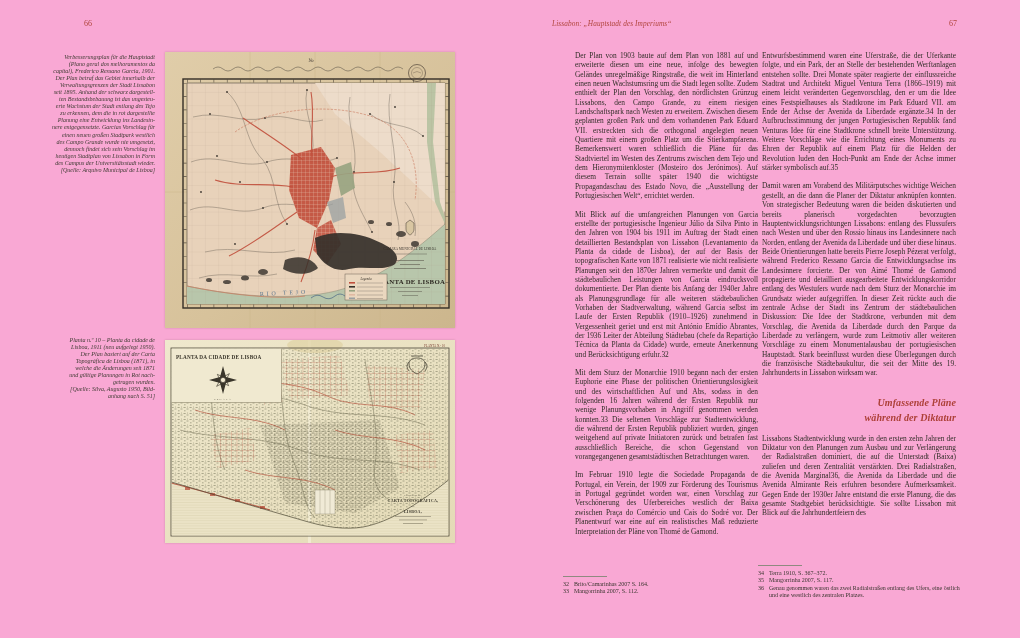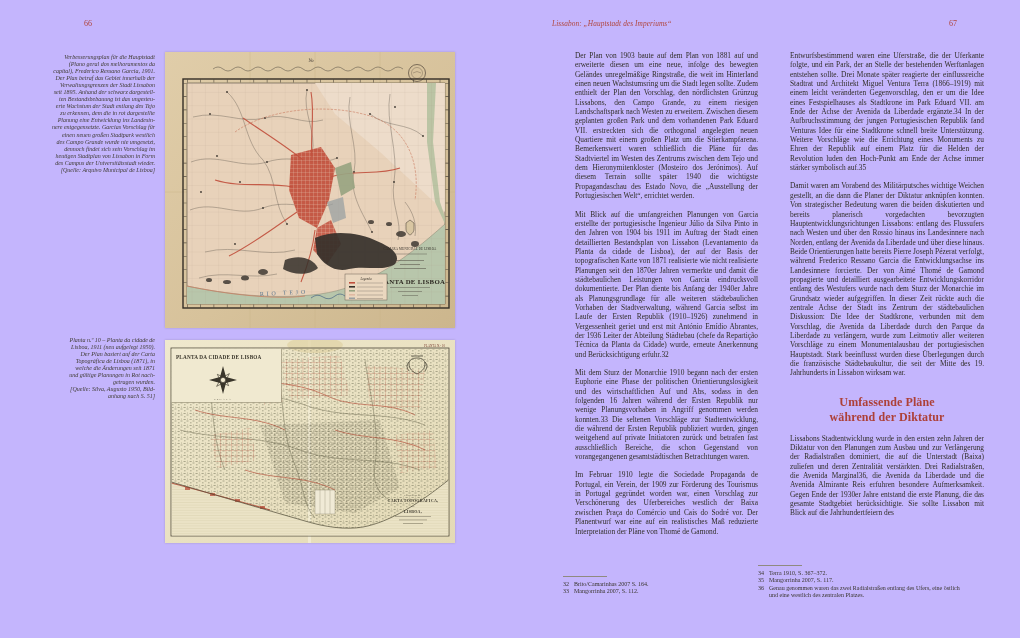--- a/index.html
+++ b/index.html
@@ -1,18 +1,18 @@
 <!DOCTYPE html>
 <html><head>
 <meta charset="utf-8">
 <style>
   html,body { margin:0; padding:0; background:#ffffff; }
   .spread {
     position:relative; width:1020px; height:638px;
-    background:#c4b5fd; overflow:hidden;
+    background:#f9a8d4; overflow:hidden;
     font-family:"Liberation Serif", serif;
     color:#312e28;
   }
   .folio { position:absolute; top:19px; font-size:8px; color:#b0453c; }
   .folio-left  { left:84px; }
   .folio-right { right:63px; }
   .running-head {
     position:absolute; left:535px; top:19px;
     font-size:7.3px; font-style:italic; color:#b0453c; letter-spacing:.1px;margin-left:17px;
   }
@@ -25,26 +25,26 @@
   #caption1 { top:54px; }
   #caption2 { top:337px; }
   .map-fig { position:absolute; margin:0; box-shadow:0 0 2px rgba(80,70,50,.25); line-height:0; }
   #map1 { left:165px; top:52px;  width:290px; height:276px; }
   #map2 { left:165px; top:340px; width:290px; height:203px; }
   .col {
     position:absolute; top:51px;
     font-size:7.4px; line-height:9.35px; text-align:justify;margin-left:12px;
   }
   #col1 { left:563px; width:183px; }
-  #col2 { left:778px; width:194px; }
+  #col2 { left:750px; width:194px; }
   .col p { margin:0 0 9px 0; }
   .section-heading {
     margin:17px 0 9px 0;
-    font-size:12px; line-height:15px; font-weight:bold;
-    color:#ad4038; white-space:pre-line; text-align:center; letter-spacing:.1px;
+    font-size:10px; line-height:15px; font-weight:bold;
+    color:#ad4038; white-space:pre-line; text-align:right; letter-spacing:.1px;font-style:italic;
   }
   .footnotes { position:absolute; font-size:6px; line-height:7.6px; color:#3a362f; }
   #fn-col1 { left:563px; top:576px; width:183px; }
   #fn-col2 { left:758px; top:565px; width:202px; }
   .fn-rule { width:44px; border-top:1px solid #8f8a80; margin-bottom:3.5px; }
   .fn-item { display:flex; }
   .fn-num { width:11px; flex:none; }
   .fn-text { flex:1; }
   svg text { font-family:"Liberation Serif", serif; }
 </style>

